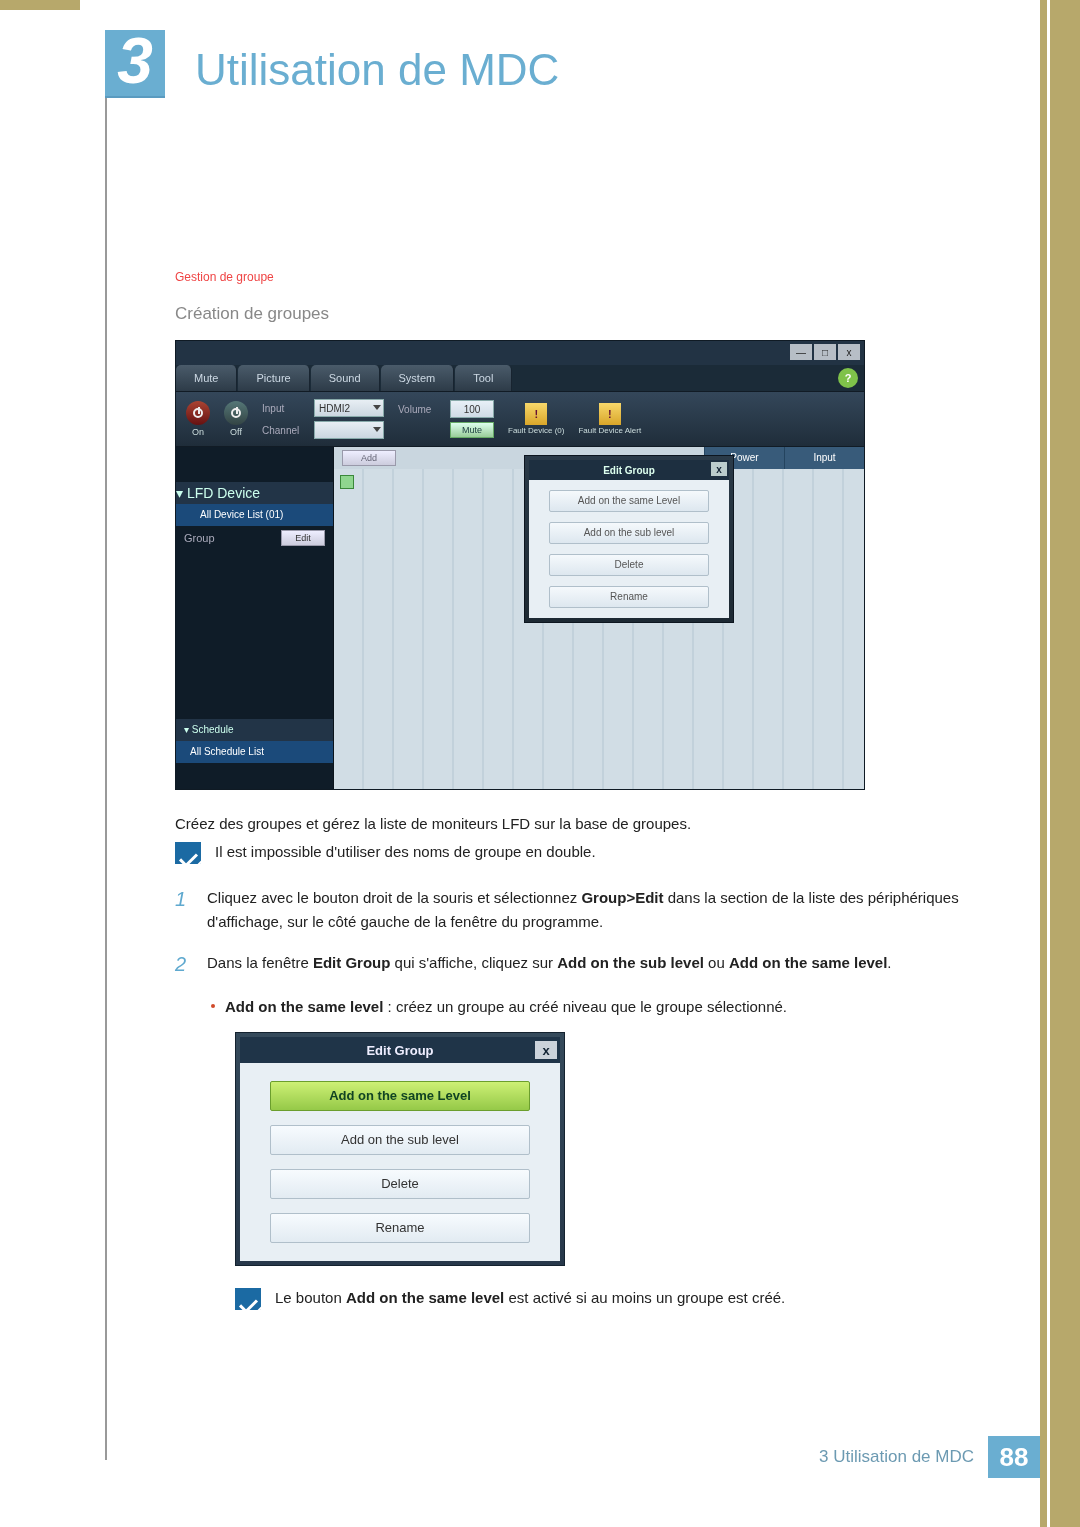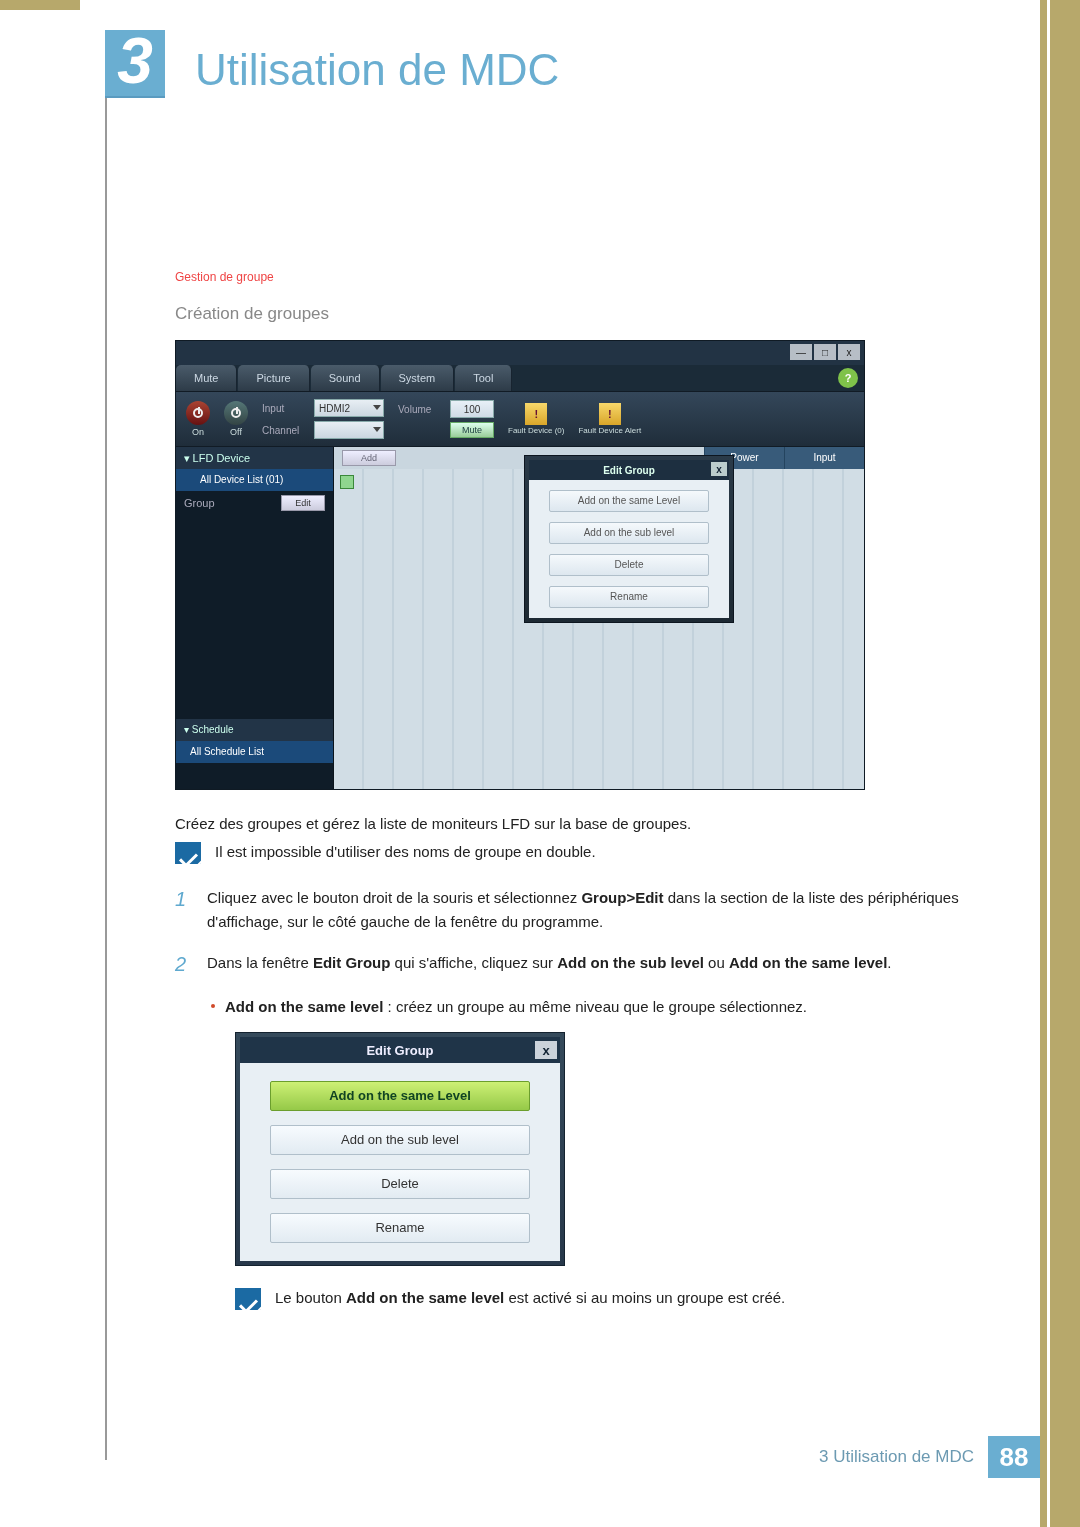--- a/index.html
+++ b/index.html
@@ -74,21 +74,21 @@
   }
   .sel-arrow{position:absolute;right:2px;top:5px;width:0;height:0;border-left:4px solid transparent;border-right:4px solid transparent;border-top:5px solid #444;}
   .spinner{width:44px;height:18px;background:linear-gradient(#e8f0f7,#cfdbe6);color:#333;font-size:10px;line-height:18px;text-align:center;border:1px solid #8aa;position:relative;}
   .mute-btn{width:44px;height:16px;background:linear-gradient(#dfe,#9c9);border:1px solid #6a6;color:#244;font-size:9px;line-height:14px;text-align:center;}
   .alert { display:flex; flex-direction:column; align-items:center; gap:2px; }
   .alert-icon{width:22px;height:22px;background:linear-gradient(#f7d76a,#d9a62a);display:flex;align-items:center;justify-content:center;color:#613;font-weight:bold;}
   .alert span{font-size:8px;color:#cdd;text-align:center;line-height:1;}
 
   .mdc-body{ display:flex; height:calc(100% - 106px); }
   .mdc-side{ width:158px; background:#0f1c28; border-right:1px solid #0b141c; display:flex; flex-direction:column;}
-  .side-hdr{background:#223447;color:#cfe;line-height:22px;padding-left:8px;font-size:11px;}
+  .side-hdr{background:#223447;color:#cfe;line-height:22px;font-size:14px;margin-top:35px;}
   .side-active{background:#1b4a7a;color:#fff;line-height:22px;padding-left:24px;font-size:10px;}
   .side-row{display:flex;align-items:center;padding:4px 8px;gap:6px;color:#aab;}
   .side-edit{width:44px;height:16px;line-height:14px;background:linear-gradient(#eef,#ccd);color:#333;font-size:9px;text-align:center;border:1px solid #99a;}
   .side-gap{flex:1;}
   .side-hdr2{background:#223447;color:#cfe;line-height:22px;padding-left:8px;font-size:10px;}
   .side-sched{background:#1b4a7a;color:#fff;line-height:22px;padding-left:14px;font-size:10px;}
 
   .mdc-main{flex:1;background:#86efac;position:relative;}
   .main-top{height:22px;background:#c9d6df;display:flex;justify-content:flex-start;align-items:center;padding-left:8px;}
   .add-btn{width:54px;height:16px;line-height:14px;background:linear-gradient(#eef,#ccd);color:#667;font-size:9px;text-align:center;border:1px solid #99a;}
@@ -302,21 +302,21 @@
   <div class="step">
     <div class="step-num">2</div>
     <div class="step-body">
       <span>Dans la fenêtre </span><strong>Edit Group</strong><span> qui s'affiche, cliquez sur </span><strong>Add on the sub level</strong><span> ou </span><strong>Add on the same level</strong><span>.</span>
     </div>
   </div>
 
   <div class="bullet">
     <div class="bullet-dot"></div>
     <div class="bullet-body">
-      <strong>Add on the same level</strong><span> : créez un groupe au même niveau que le groupe sélectionnez.</span>
+      <strong>Add on the same level</strong><span> : créez un groupe au créé niveau que le groupe sélectionné.</span>
     </div>
   </div>
 
   <div class="eg-popup">
     <div class="eg-title">
       <span>Edit Group</span>
       <div class="eg-x">x</div>
     </div>
     <div class="eg-inner">
       <div class="eg-btn primary">Add on the same Level</div>

